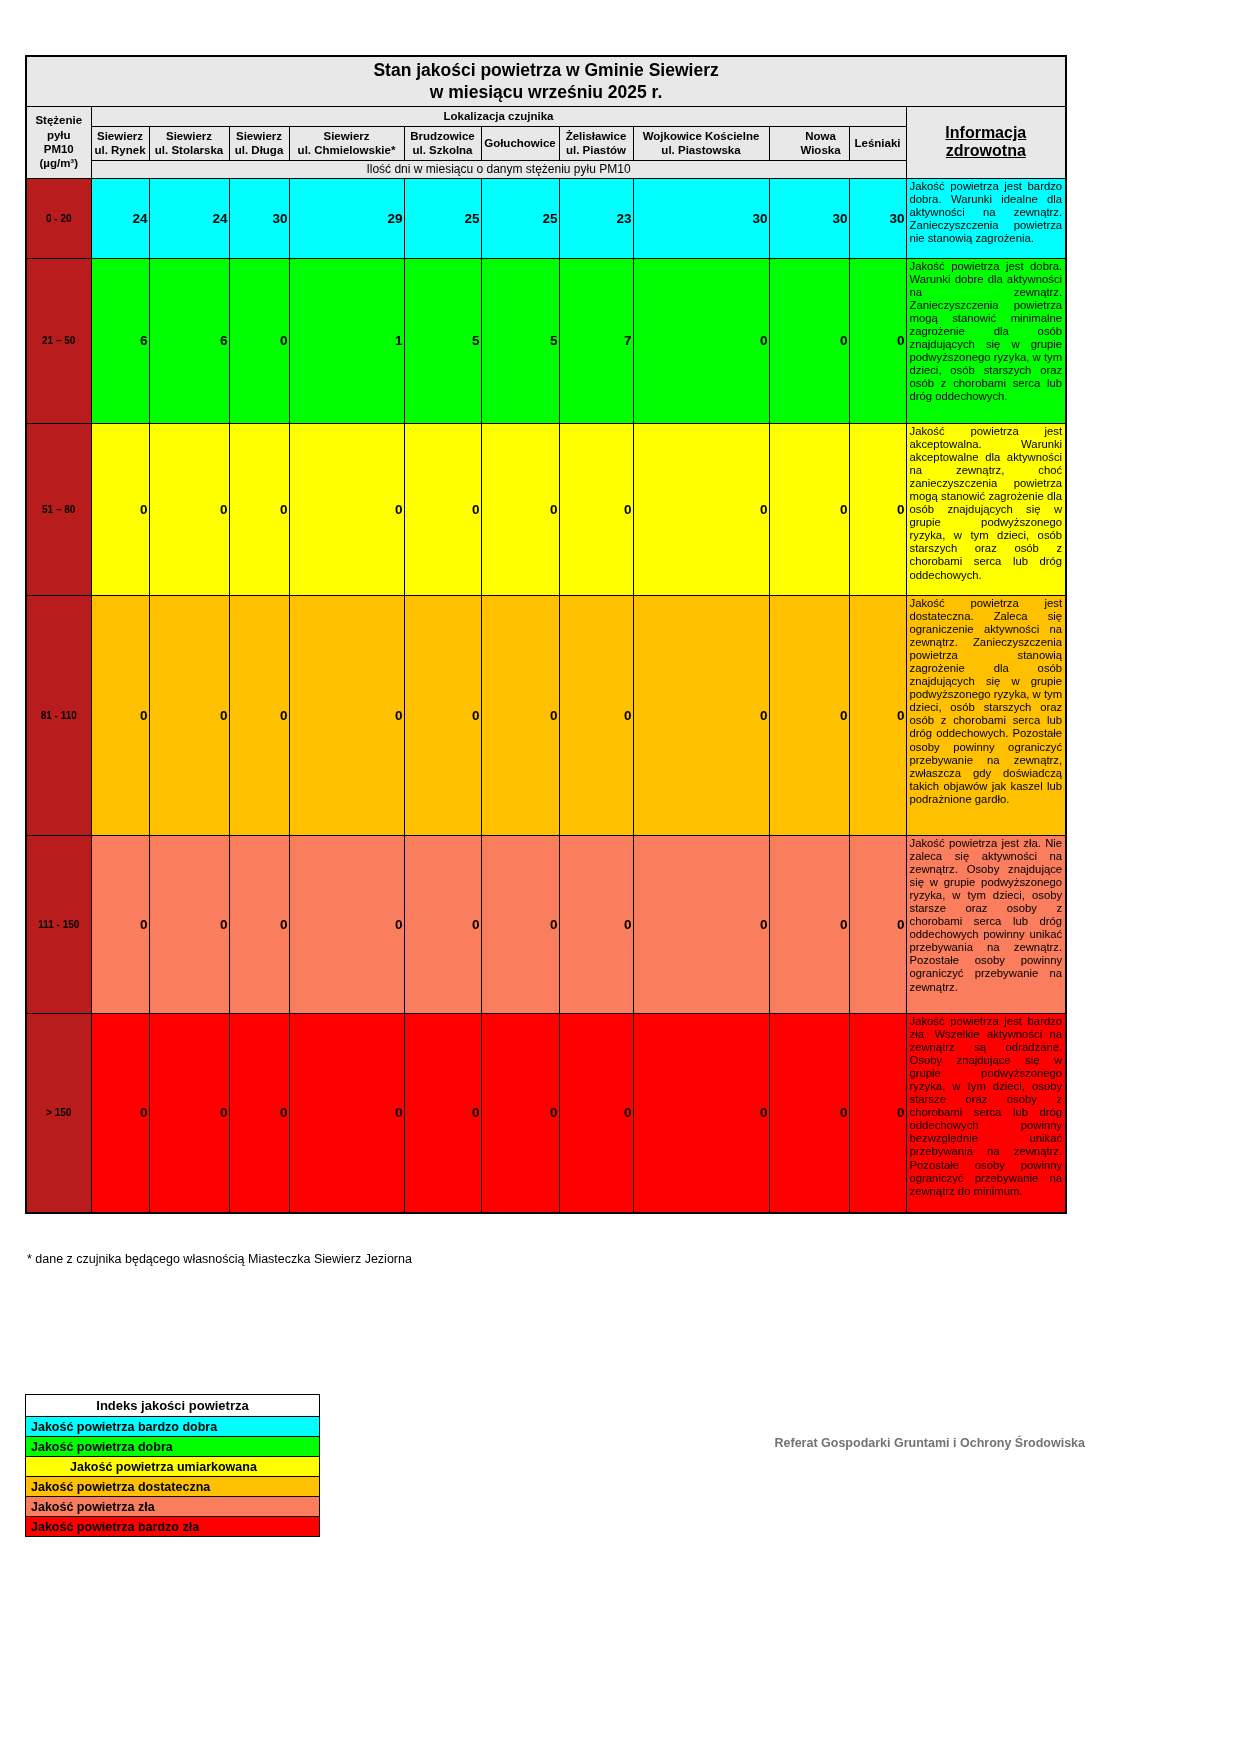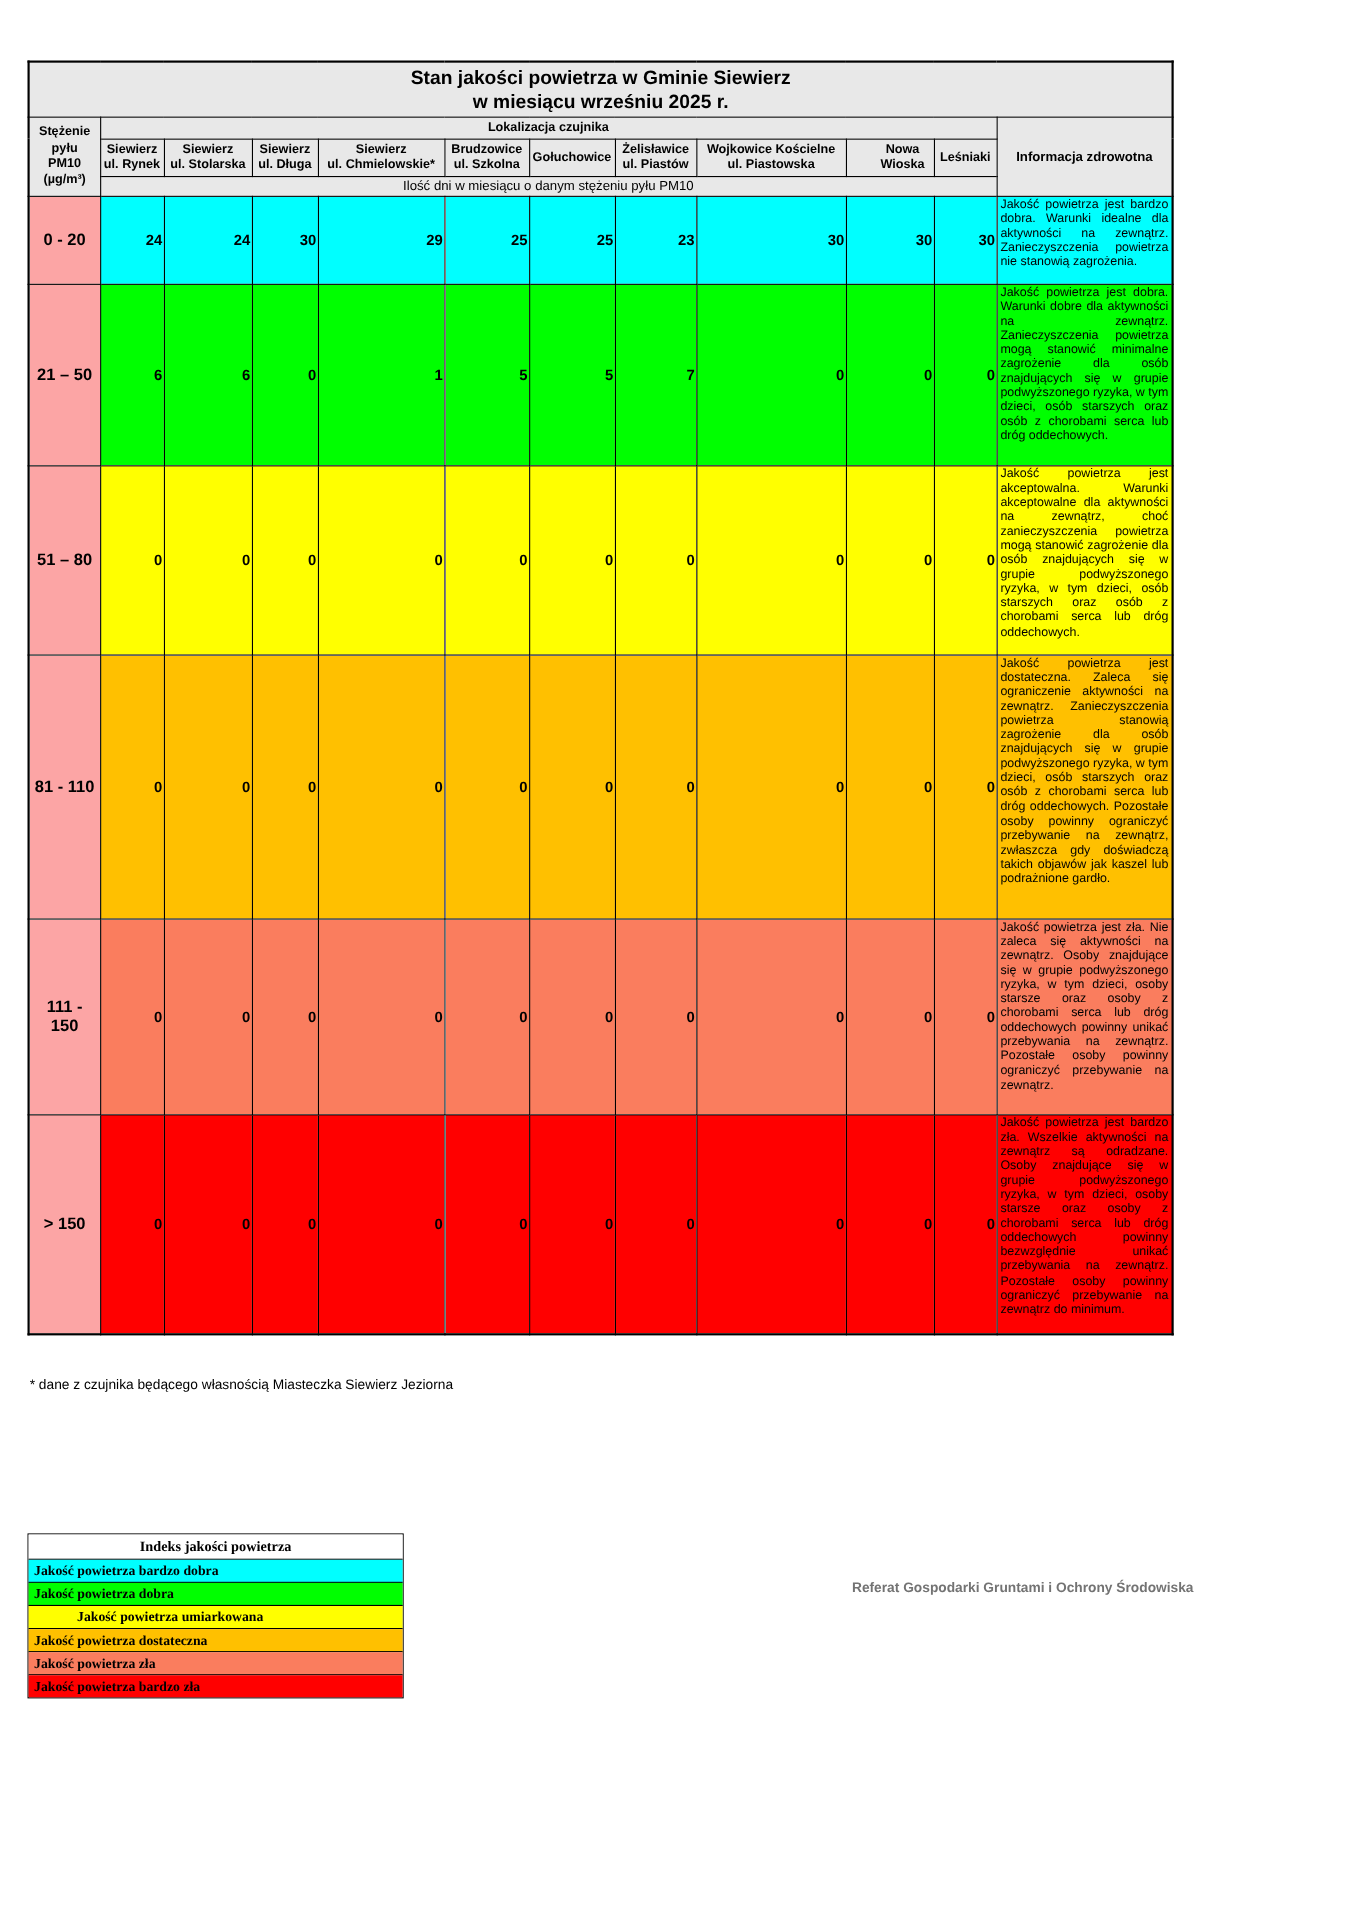--- a/index.html
+++ b/index.html
@@ -26,49 +26,49 @@
     text-align: center;
     vertical-align: middle;
     font-weight: bold;
     font-size: 17.5px;
     line-height: 1.3;
   }
   .hdr { background: #e8e8e8; font-weight: bold; vertical-align: middle; text-align: center; }
   .conc-cell { font-size: 11.5px; white-space: pre-line; line-height: 1.25; }
   .loc-row { height: 20px; }
   .loc-cell { font-size: 11.5px; }
-  .health-hdr { font-size: 12px; }
+  .health-hdr { font-size: 16px; text-decoration: underline; }
   .sensor-row { height: 34px; }
   th.sensor {
     background: #e8e8e8; font-weight: bold; font-size: 11.5px;
     text-align: center; vertical-align: middle; white-space: pre-line; line-height: 1.25;
   }
   .days-row { height: 18px; }
   .days-cell { background: #e8e8e8; font-weight: normal; font-size: 12px; text-align: center; vertical-align: middle; }
 
   th.range {
-    background: #fca5a5; font-weight: bold; font-size: 15px;
+    background: #b91c1c; font-weight: bold; font-size: 10px;
     text-align: center; vertical-align: middle;
   }
   td.val { font-weight: bold; font-size: 13.5px; text-align: right; vertical-align: middle; }
   td.health {
     font-weight: normal; font-size: 11.3px; line-height: 1.16;
     text-align: justify; vertical-align: top; padding: 1px 3px 1px 3px;
   }
   tr.row0 { height: 80px; }
   tr.row1 { height: 165px; }
   tr.row2 { height: 172px; }
   tr.row3 { height: 240px; }
   tr.row4 { height: 178px; }
   tr.row5 { height: 200px; }
 
   .footnote { margin: 38px 0 0 2px; font-size: 12.5px; }
 
   .bottom { display: flex; align-items: flex-start; margin-top: 128px; }
-  .legend { width: 342px; border: 1px solid #000; font-family: Liberation Serif, serif; }
+  .legend { width: 295px; border: 1px solid #000; }
   .legend-title {
     background: #ffffff; border-bottom: 1px solid #000;
     font-weight: bold; font-size: 13px; text-align: center; padding: 3px 0;
   }
   .legend-item {
     font-weight: bold; font-size: 12.5px; padding: 2.5px 0 2.5px 5px;
     border-bottom: 1px solid #000;
   }
   .legend-item:last-child { border-bottom: none; }
   .signature {

